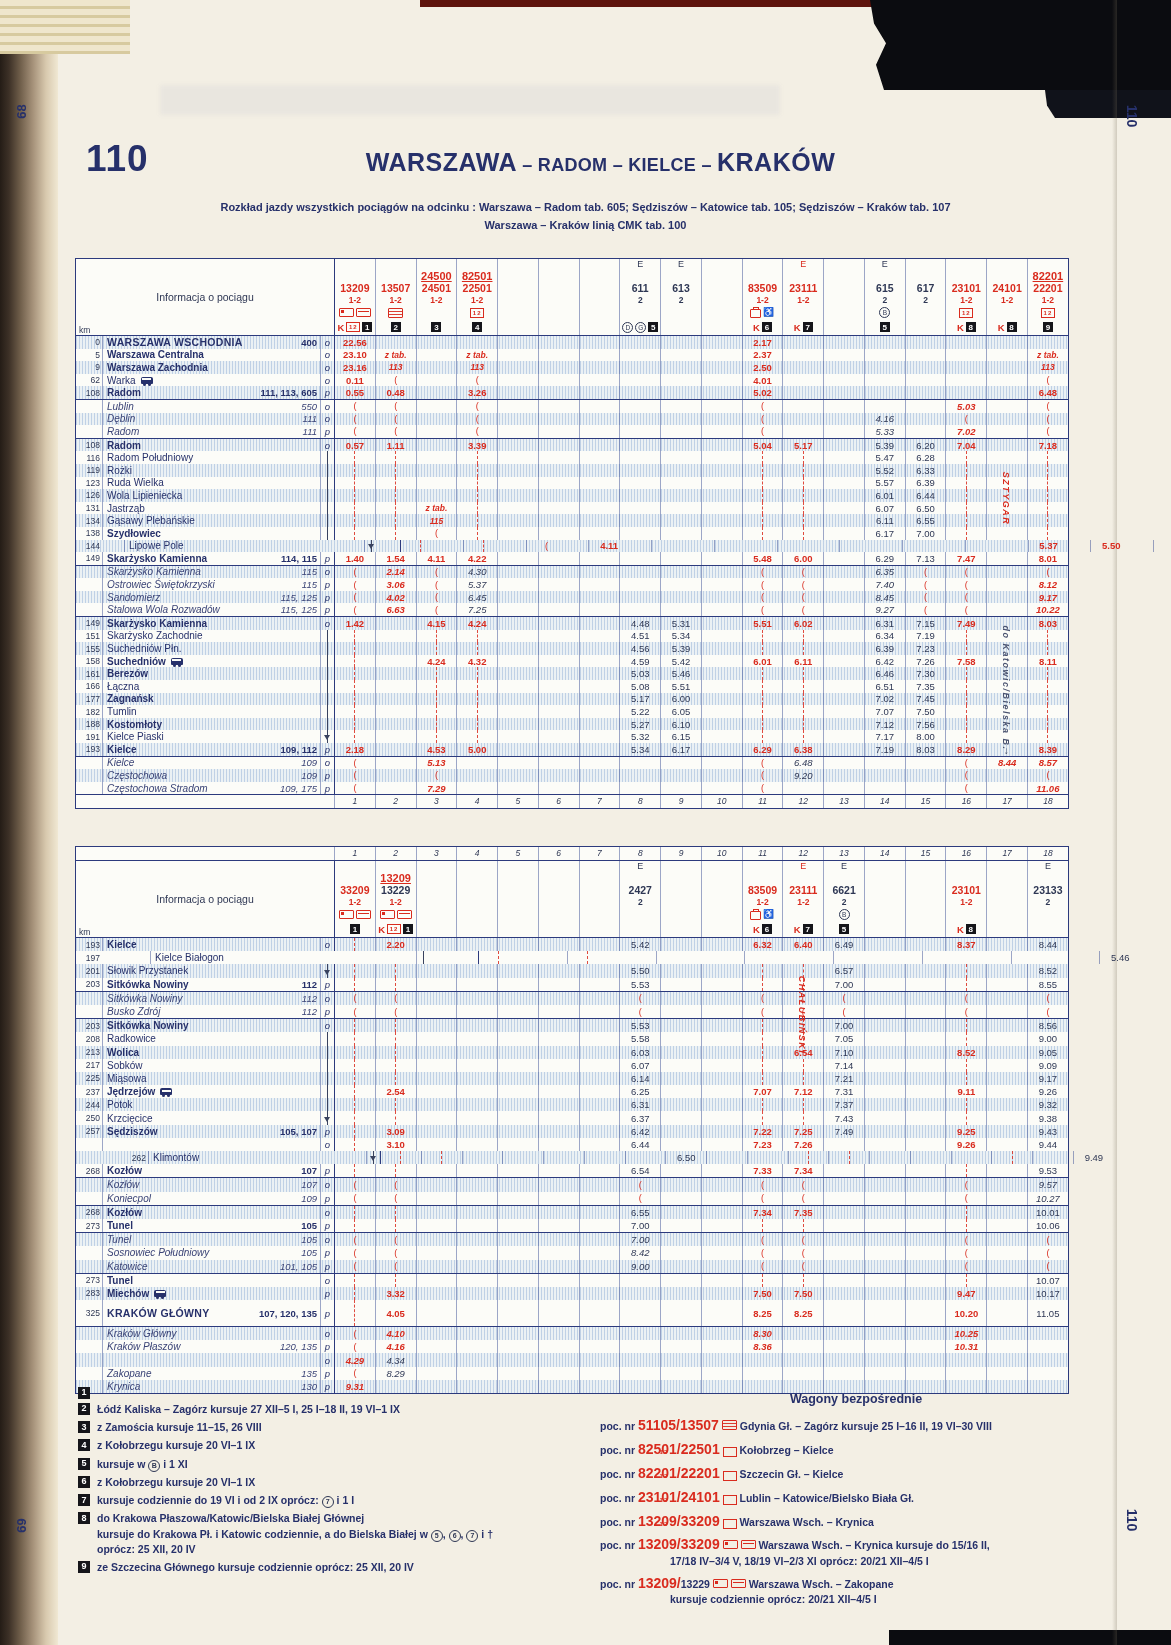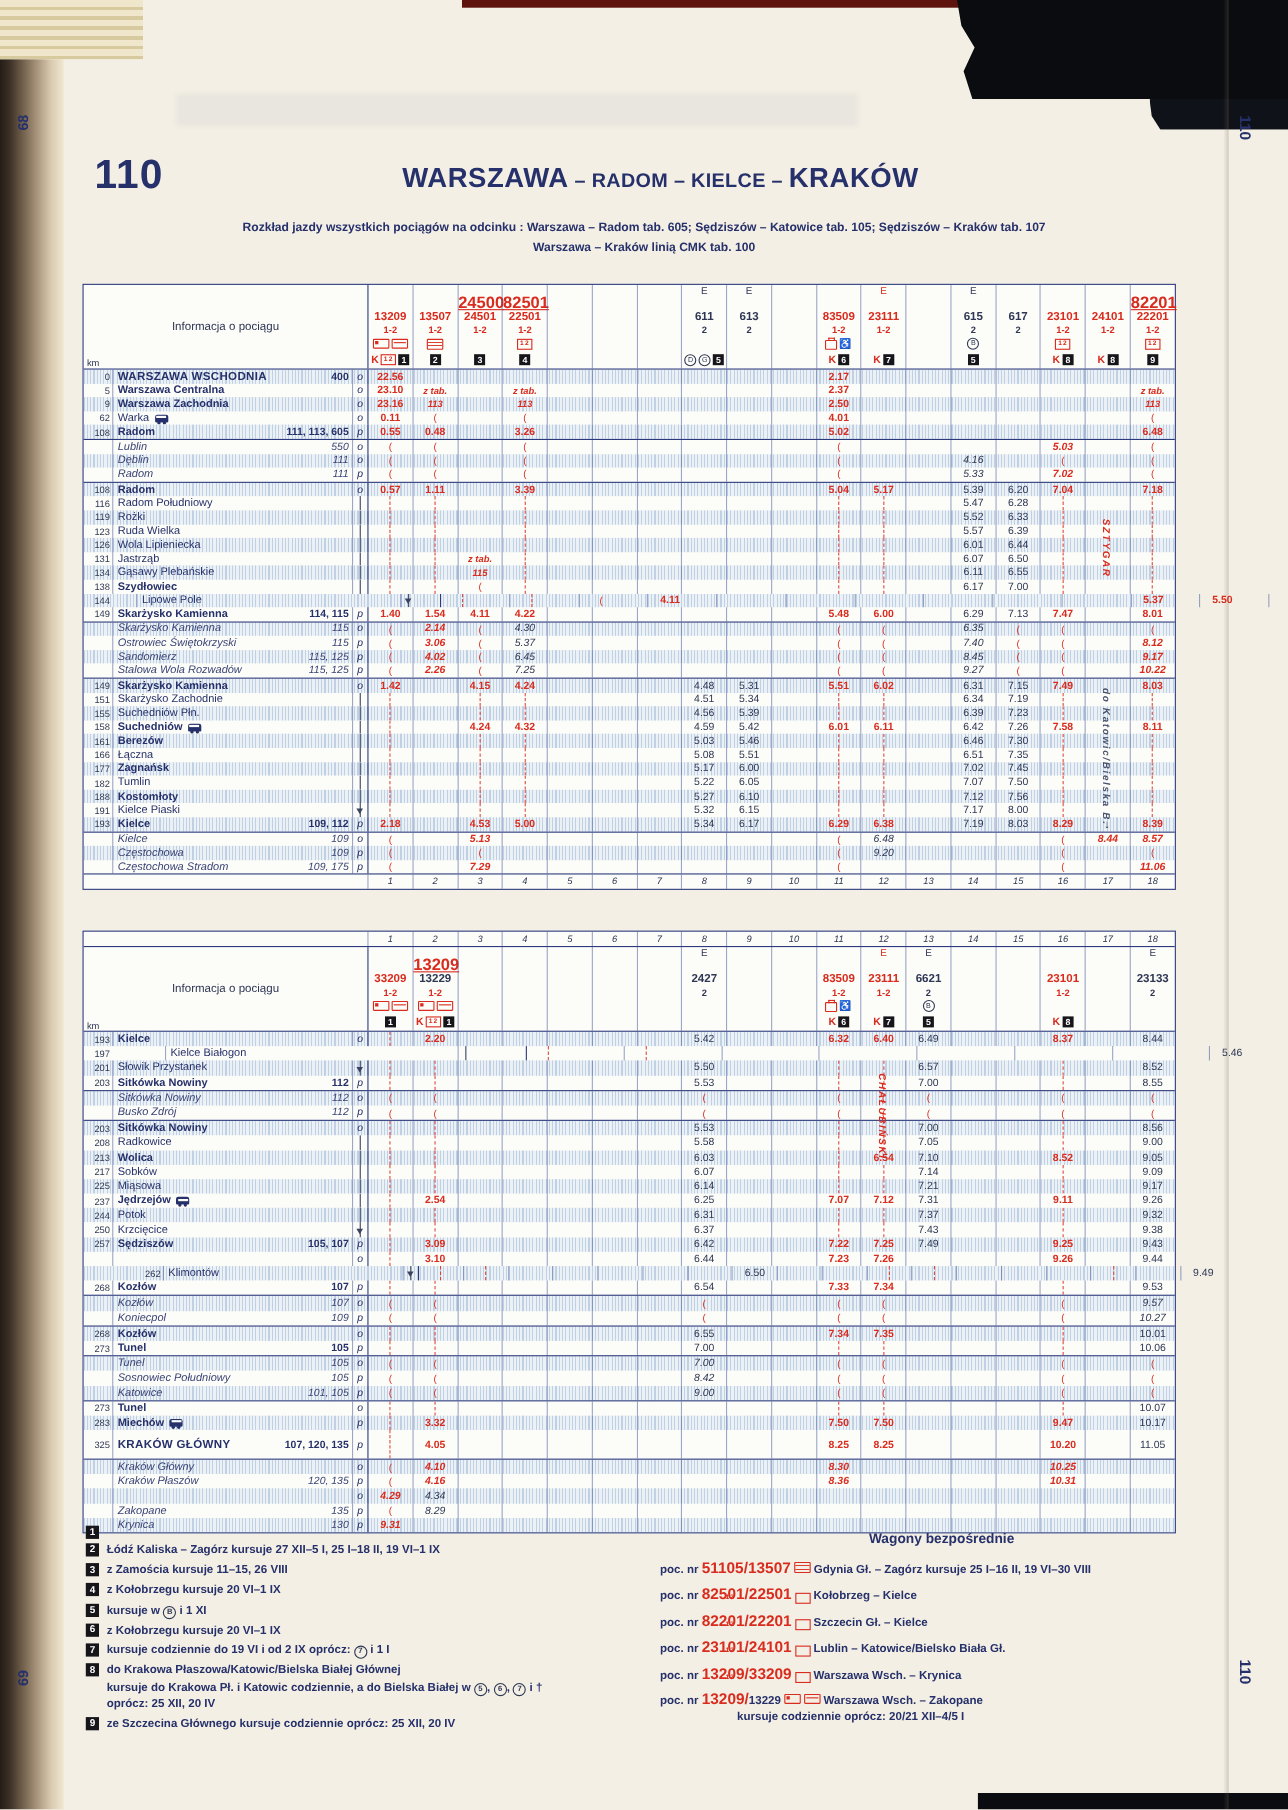--- a/index.html
+++ b/index.html
@@ -39,21 +39,21 @@
   .tbl{position:absolute;background:#fcfcf8;border:1.8px solid var(--strong)}
   .thead{display:grid;border-bottom:1.4px solid var(--strong);height:76px}
   .hleft{position:relative}
   .hinfo{position:absolute;inset:0;display:flex;align-items:center;justify-content:center;
          font-size:10.5px;color:var(--tnavy)}
   .hkm{position:absolute;left:3px;bottom:0;font-size:8.5px;color:var(--tnavy)}
   .hcol{display:flex;flex-direction:column;border-left:1px solid var(--line);overflow:visible}
   .hcol.first{border-left:1.4px solid var(--strong)}
   .hE{height:11px;line-height:11px;text-align:center;font-size:9px;color:var(--tnavy)}
   .hE.red{color:var(--red)}
-  .hnumtop{height:12px;line-height:12px;text-align:center;font-size:15px;font-weight:bold;
+  .hnumtop{height:12px;line-height:12px;text-align:center;font-size:11px;font-weight:bold;
            color:var(--red);text-decoration:underline}
   .hnum{height:13px;line-height:13px;text-align:center;font-size:10.5px;font-weight:bold;color:var(--red)}
   .hnum.blk,.hnumtop.blk{color:var(--tnavy)}
   .hcls{height:11px;line-height:11px;text-align:center;font-size:8.5px;font-weight:bold;color:var(--tnavy)}
   .hcls.redc{color:var(--red)}
   .hic{height:13px;display:flex;align-items:center;justify-content:center;gap:2px}
   .hfoot{height:16px;display:flex;align-items:center;justify-content:center;gap:2px}
   
   .cnrow{display:grid;height:13px}
   .cn-bot{border-top:1px solid var(--strong)}
@@ -1245,21 +1245,21 @@
       <div class="kmc"></div>
       <div class="namec">
         <div class="nm">Stalowa Wola Rozwadów</div>
         <div class="tabref">115, 125</div>
       </div>
       <div class="symc">p</div>
       <div class="tc first">
         <div class="par">(</div>
       </div>
       <div class="tc">
-        <div class="tr it">2.26</div>
+        <div class="tr it">6.63</div>
       </div>
       <div class="tc">
         <div class="par">(</div>
       </div>
       <div class="tc">
         <div class="tkit">7.25</div>
       </div>
       <div class="tc"></div>
       <div class="tc"></div>
       <div class="tc"></div>
@@ -3510,16 +3510,18 @@
     </div>
   </div>
 <div class="wag" id="wag">
   <div class="wagtitle">Wagony bezpośrednie</div>
   <div id="wagitems">
       <div class="wi"><span class="pre">poc. nr </span><span class="rednum">51105/13507</span> <span class="ic-couch"></span> <span>Gdynia Gł. – Zagórz kursuje 25 I–16 II, 19 VI–30 VIII</span></div>
       <div class="wi"><span class="pre">poc. nr </span><span class="rednum">82501/22501</span> <span class="ic12">12</span> <span>Kołobrzeg – Kielce</span></div>
       <div class="wi"><span class="pre">poc. nr </span><span class="rednum">82201/22201</span> <span class="ic12">12</span> <span>Szczecin Gł. – Kielce</span></div>
       <div class="wi"><span class="pre">poc. nr </span><span class="rednum">23101/24101</span> <span class="ic12">12</span> <span>Lublin – Katowice/Bielsko Biała Gł.</span></div>
       <div class="wi"><span class="pre">poc. nr </span><span class="rednum">13209/33209</span> <span class="ic12">12</span> <span>Warszawa Wsch. – Krynica</span></div>
+      <div class="wi"><span class="pre">poc. nr </span><span class="rednum">13209/33209</span> <span class="ic-bed"></span> <span class="ic-bed2"></span> <span>Warszawa Wsch. – Krynica kursuje do 15/16 II,
+17/18 IV–3/4 V, 18/19 VI–2/3 XI oprócz: 20/21 XII–4/5 I</span></div>
       <div class="wi"><span class="pre">poc. nr </span><span class="rednum">13209/</span><span>13229</span> <span class="ic-bed"></span> <span class="ic-bed2"></span> <span>Warszawa Wsch. – Zakopane
 kursuje codziennie oprócz: 20/21 XII–4/5 I</span></div>
     </div>
 </div>
 
 </body></html>

